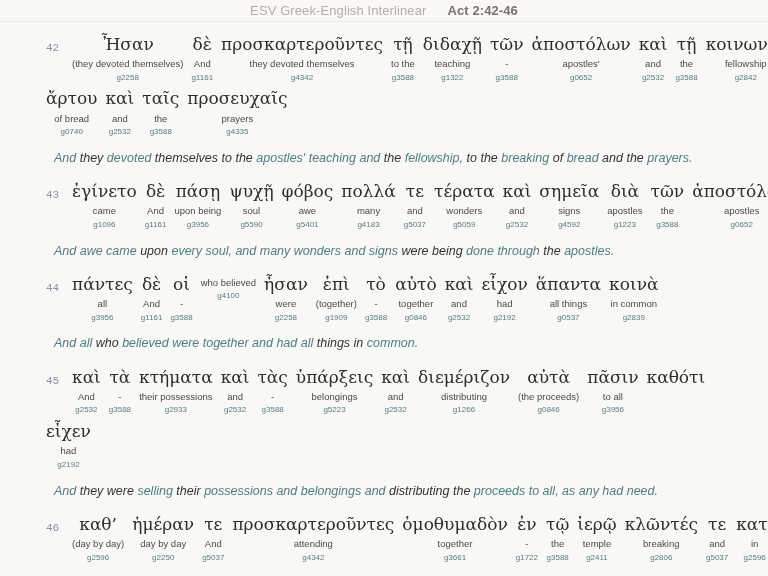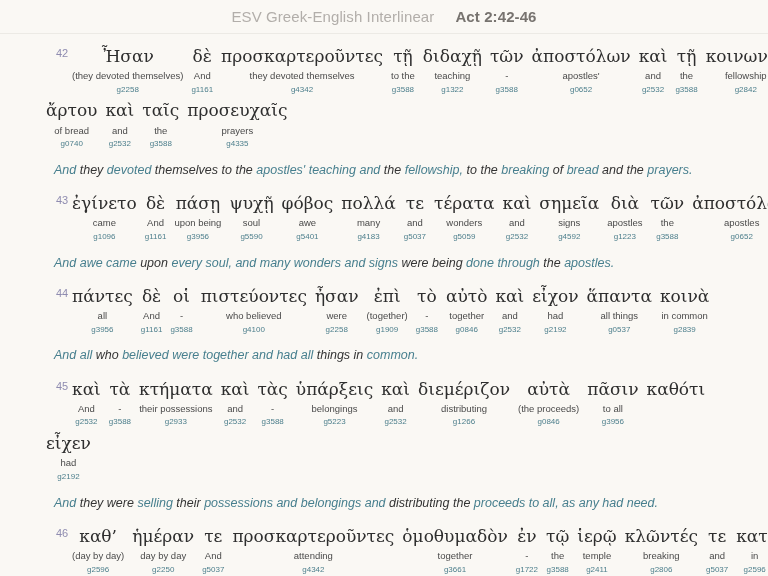--- a/index.html
+++ b/index.html
@@ -10,28 +10,28 @@
     overflow: hidden;
   }
   body {
     font-family: "Liberation Sans", sans-serif;
     color: #3b3b3b;
     -webkit-font-smoothing: antialiased;
   }
 
   
   #app-header {
-    height: 34px;
+    height: 22px;
     width: 100%;
     display: flex;
     align-items: center;
     justify-content: center;
     border-bottom: 1px solid #eceae5;
     background: #faf8f4;
-    font-size: 15px;
+    font-size: 13px;
     letter-spacing: 0.1px;
   }
   #app-header .hdr-title { color: #b2aeaa; }
   #app-header .hdr-ref   { color: #77736f; font-weight: bold; margin-left: 21px; }
 
   
   #reader {
     position: relative;
     width: 768px;
     height: 554px;
@@ -45,25 +45,24 @@
     display: flex;
     align-items: flex-start;
     padding-left: 42px;
     position: relative;
   }
   .il-line.indent-cont { }
 
   .verse-num {
     position: absolute;
     left: 46px;
-    top: 1px;
+    top: 8px;
     font-size: 11px;
     color: #8f8cb0;
-    font-family: Liberation Sans, sans-serif;
-    margin-left: 10px;
+    font-family: Liberation Mono, monospace;
   }
   .il-line.has-num { padding-left: 68px; }
 
   
   .word {
     display: flex;
     flex-direction: column;
     align-items: center;
     padding: 0 4px;
     line-height: 1;
@@ -282,21 +281,20 @@
           <span class="grk">δὲ</span>
           <span class="gloss">And</span>
           <span class="strong">g1161</span>
         </div>
         <div class="word">
           <span class="grk">οἱ</span>
           <span class="gloss">-</span>
           <span class="strong">g3588</span>
         </div>
         <div class="word">
-          <span class="grk">πιστεύοντες</span>
           <span class="gloss">who believed</span>
           <span class="strong">g4100</span>
         </div>
         <div class="word">
           <span class="grk">ἦσαν</span>
           <span class="gloss">were</span>
           <span class="strong">g2258</span>
         </div>
         <div class="word">
           <span class="grk">ἐπὶ</span>

